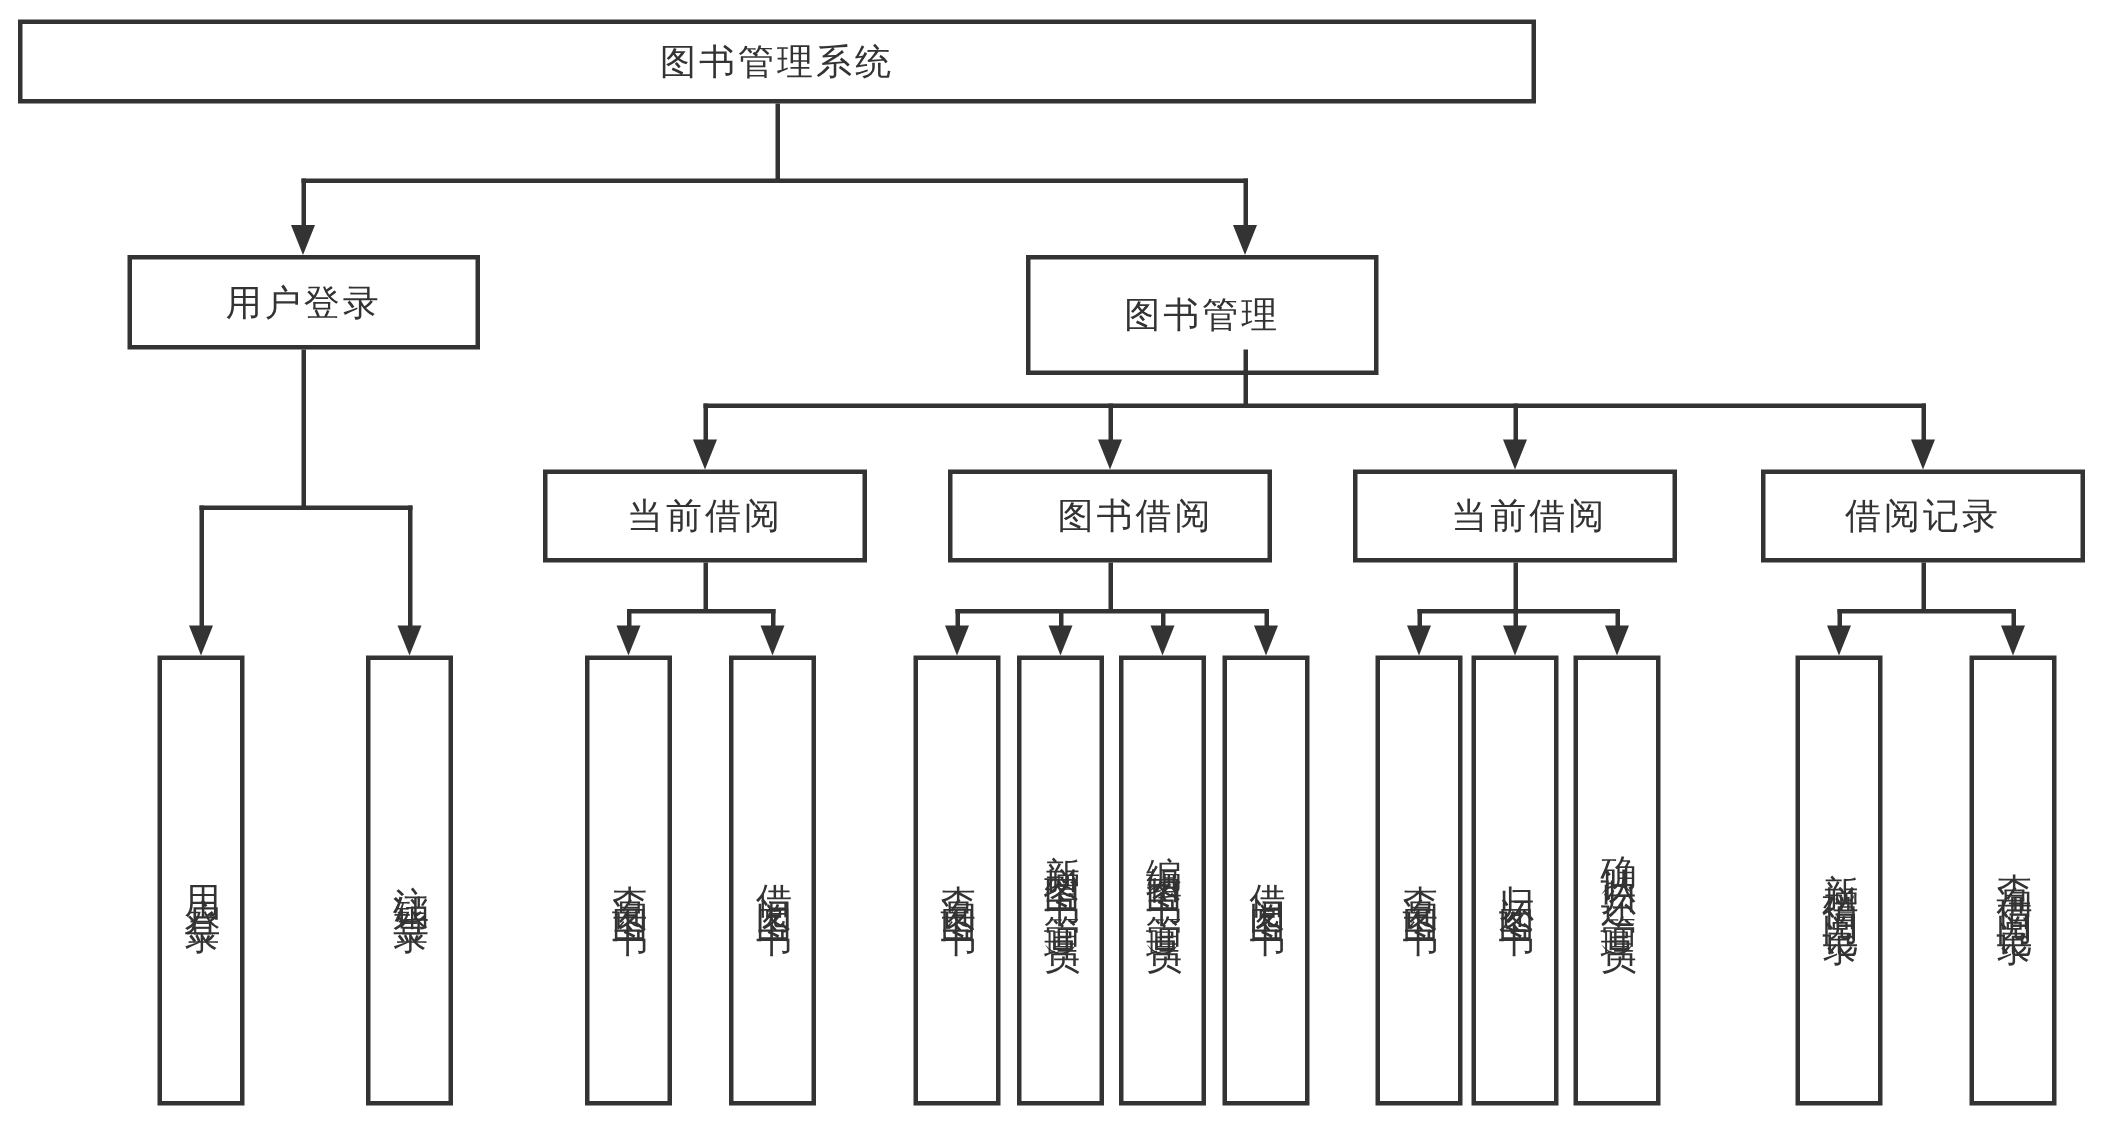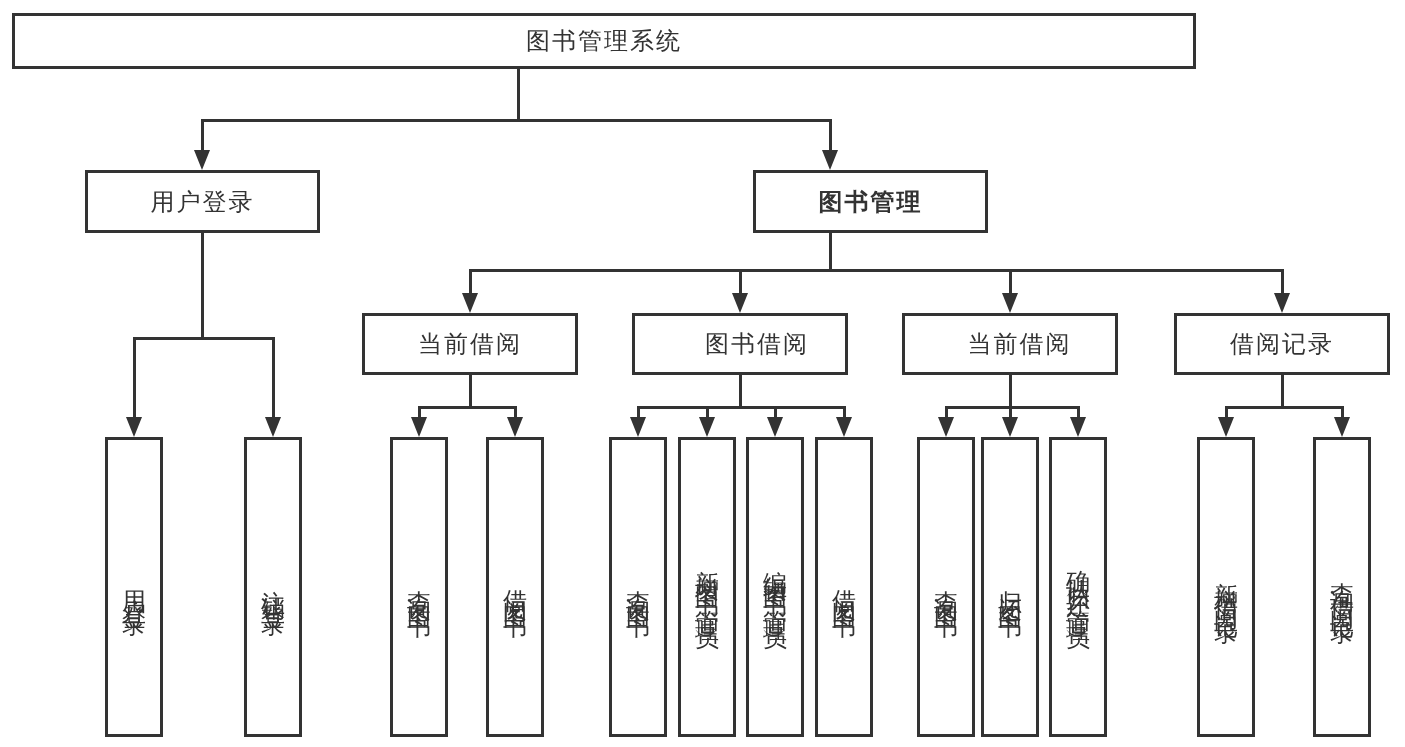--- a/index.html
+++ b/index.html
@@ -53,28 +53,28 @@
     letter-spacing:1px;
     z-index:5;
     white-space:nowrap;
   }
 </style>
 </head>
 <body>
 
 <div id="canvas">
 
-  <div class="node" style="left:12px;top:13px;width:1184px;height:56px;">
+  <div class="node" style="left:12px;top:13px;width:1012px;height:56px;">
     <span class="hlabel">图书管理系统</span>
   </div>
 
   <div class="node" style="left:85px;top:170px;width:235px;height:63px;">
     <span class="hlabel">用户登录</span>
   </div>
-  <div class="node" style="left:753px;top:170px;width:235px;height:63px;font-weight:bold;">
+  <div class="node" style="left:684px;top:170px;width:235px;height:80px;">
     <span class="hlabel">图书管理</span>
   </div>
 
   <div class="node" style="left:362px;top:313px;width:216px;height:62px;">
     <span class="hlabel">当前借阅</span>
   </div>
   <div class="node" style="left:632px;top:313px;width:216px;height:62px;padding-left:34px;">
     <span class="hlabel">图书借阅</span>
   </div>
   <div class="node" style="left:902px;top:313px;width:216px;height:62px;padding-left:19px;">

